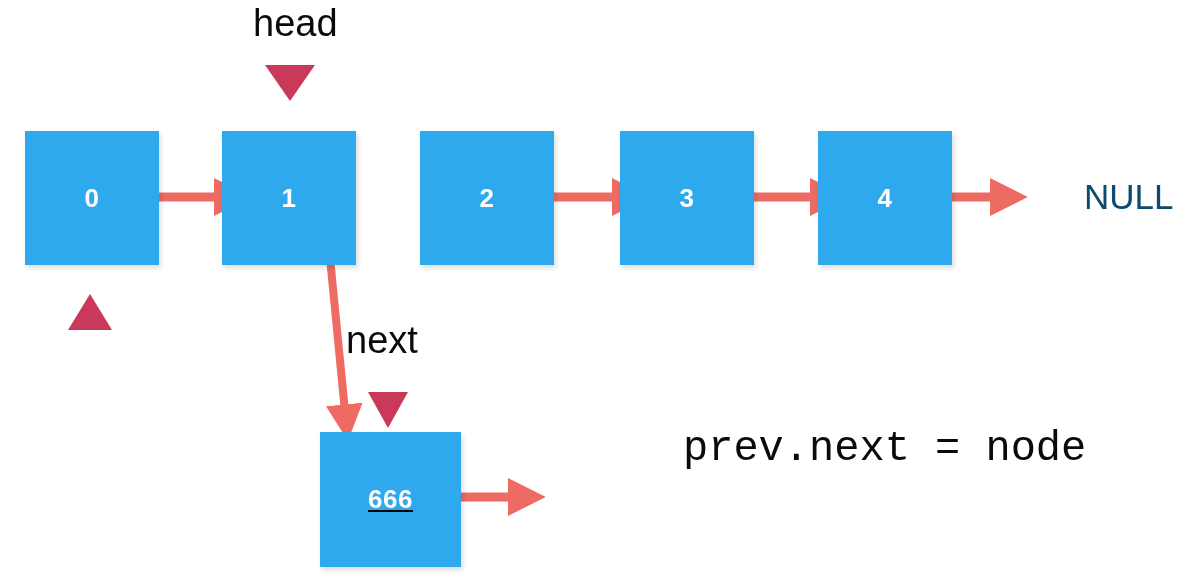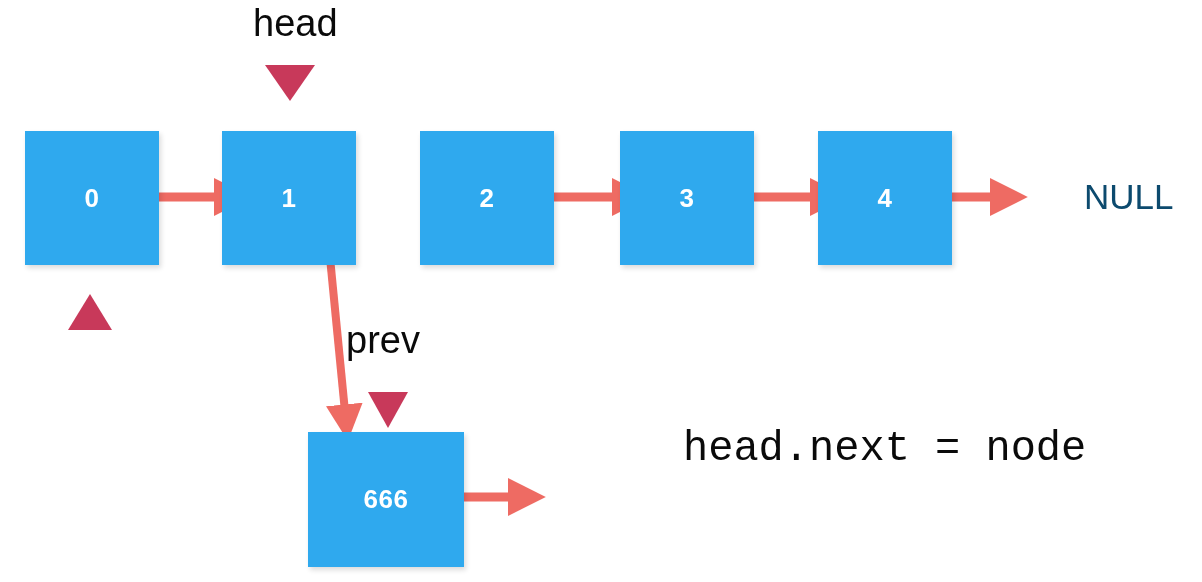--- a/index.html
+++ b/index.html
@@ -120,26 +120,26 @@
   </div>
 
   <div class="node-box" style="left:620px; top:131px; width:134px; height:134px;">
     <span class="node-value">3</span>
   </div>
 
   <div class="node-box" style="left:818px; top:131px; width:134px; height:134px;">
     <span class="node-value">4</span>
   </div>
 
-  <div class="node-box" style="left:308px; top:432px; width:156px; height:135px;">
+  <div class="node-box" style="left:320px; top:432px; width:141px; height:135px;text-decoration:underline;">
     <span class="node-value">666</span>
   </div>
 
   <div class="plain-label" style="left:253px; top:3px;">head</div>
 
 
-  <div class="plain-label" style="left:346px; top:320px;">prev</div>
+  <div class="plain-label" style="left:346px; top:320px;">next</div>
 
   <div class="null-label" style="left:1048px; top:176px;">NULL</div>
 
-  <div class="code-label" style="left:683px; top:426px;">head.next = node</div>
+  <div class="code-label" style="left:683px; top:426px;">prev.next = node</div>
 
 </div>
 
 </body></html>

